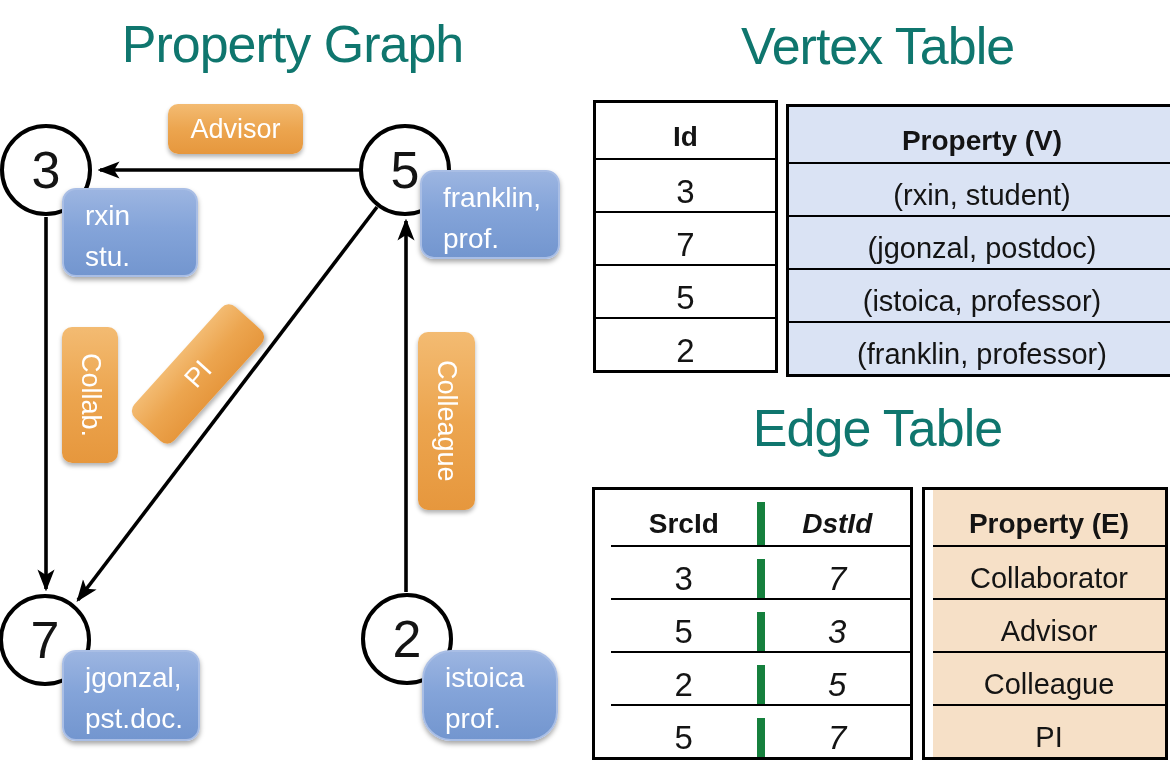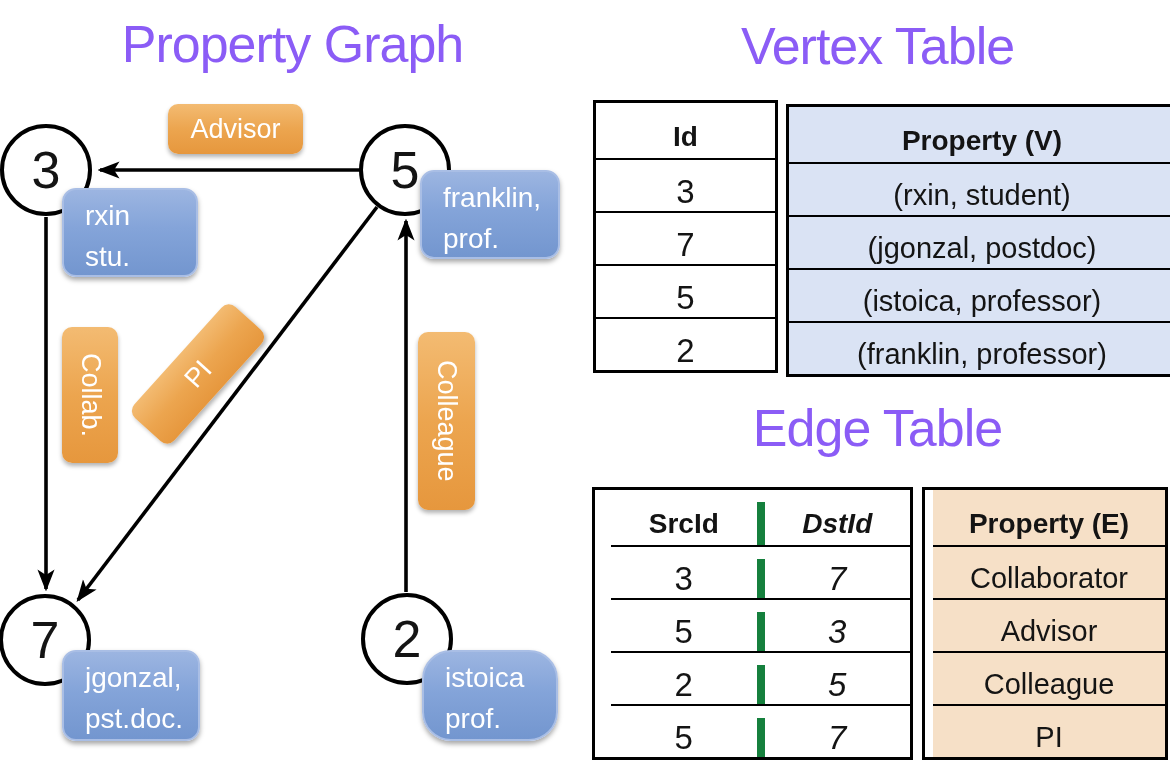--- a/index.html
+++ b/index.html
@@ -12,21 +12,21 @@
     overflow: hidden;
     font-family: "Liberation Sans", sans-serif;
     color: #111;
   }
   .big-title {
     position: absolute;
     text-align: center;
     font-size: 52px;
     font-weight: 400;
     letter-spacing: -1px;
-    color: #8b5cf6;
+    color: #0f766e;
     white-space: nowrap;
   }
   #pg-title { left: 0;   top: 14px;  width: 585px; }
   #vt-title { left: 585px; top: 16px; width: 585px; }
   #et-title { left: 585px; top: 398px; width: 585px; }
 
   
   #edges-svg { position: absolute; left: 0; top: 0; width: 585px; height: 760px; z-index: 1; }
   .node {
     position: absolute;

